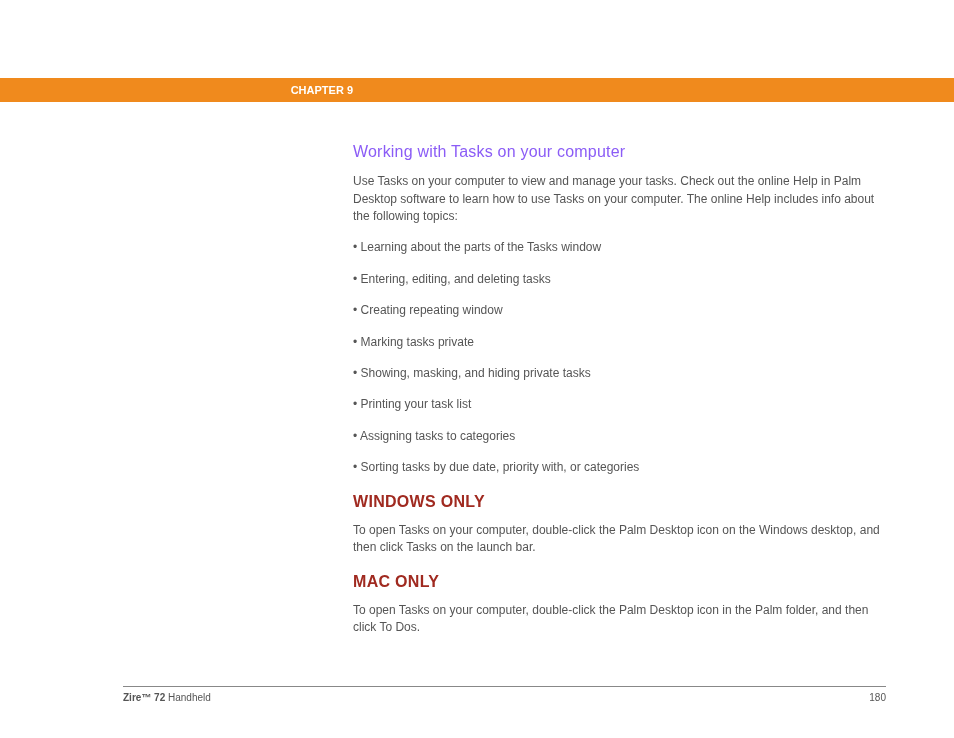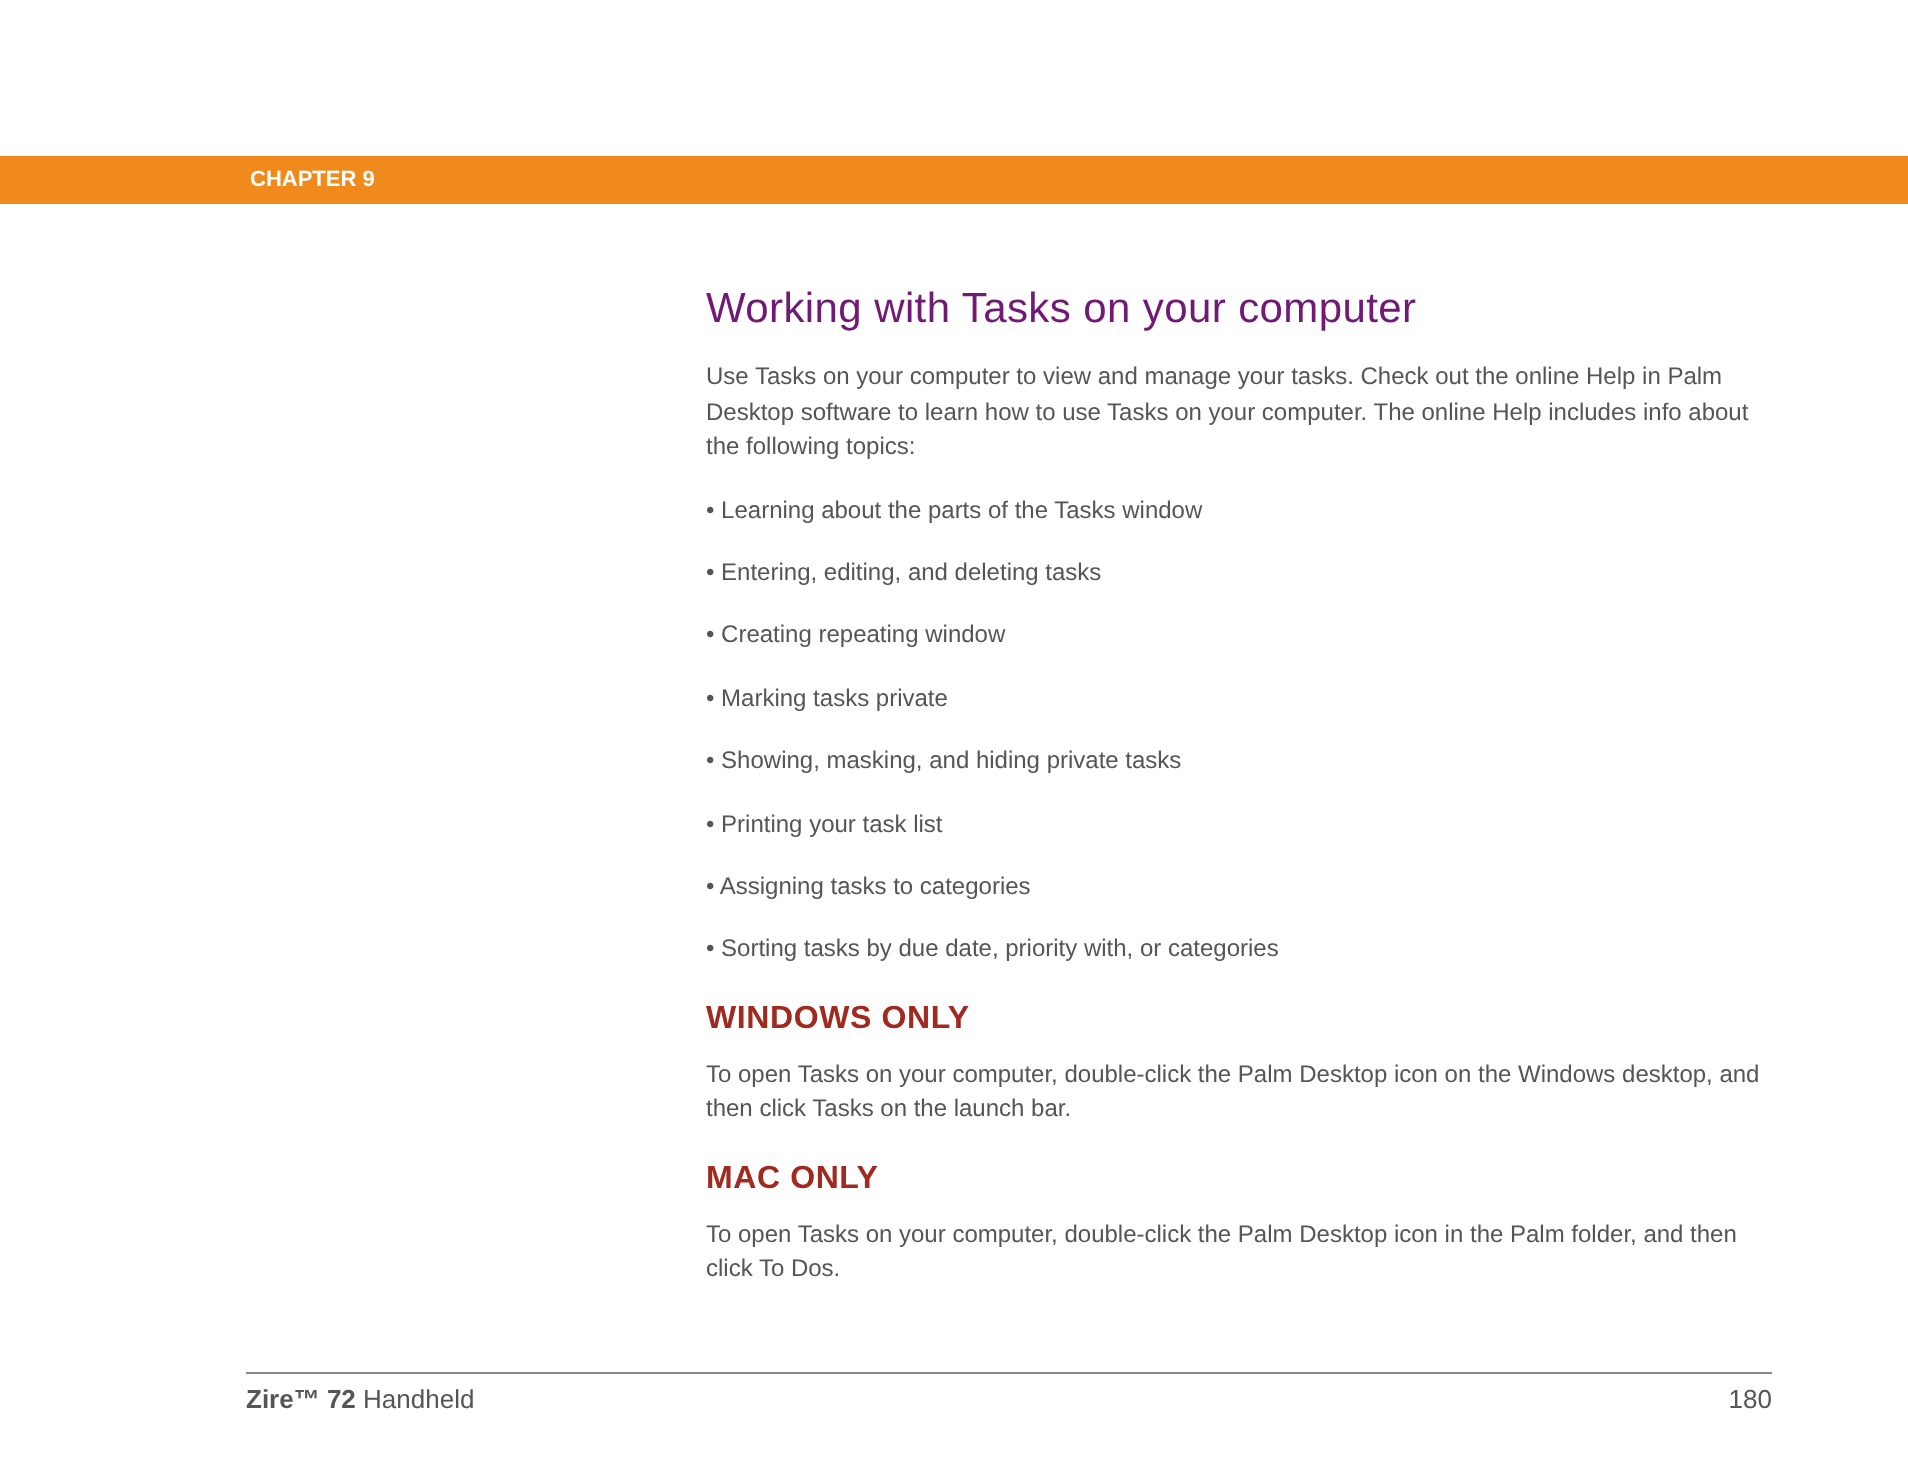--- a/index.html
+++ b/index.html
@@ -28,42 +28,43 @@
   }
   .header-main {
     background: #f08a1d;
     flex: 1;
     height: 100%;
     display: flex;
     align-items: center;
     color: #fff;
     font-size: 11px;
     font-weight: 700;
+    text-align: right;
   }
   .chapter {
     margin-left: 0;
     width: 228px;
   }
   .section-title {
     font-weight: 700;
     margin-top: 44px;
   }
   .content {
     position: absolute;
     left: 353px;
     top: 140px;
     width: 530px;
     font-size: 12px;
     line-height: 1.45;
     color: #555;
   }
   h1 {
-    font-size: 21px;
+    font-size: 16px;
     font-weight: 400;
-    color: #701a75;
+    color: #8b5cf6;
     margin: 0 0 10px 0;
     letter-spacing: 0.2px;
   }
   .intro {
     margin: 0 0 14px 0;
   }
   ul {
     list-style: none;
     padding: 0;
     margin: 0 0 12px 0;
@@ -92,21 +93,21 @@
     top: 686px;
     border-top: 1px solid #888;
   }
   .footer {
     position: absolute;
     left: 123px;
     right: 68px;
     top: 692px;
     display: flex;
     justify-content: space-between;
-    font-size: 13px;
+    font-size: 10px;
     color: #555;
   }
   .footer .product b {
     font-weight: 700;
   }
 </style>
 </head>
 <body>
 
 <div class="header-band">

